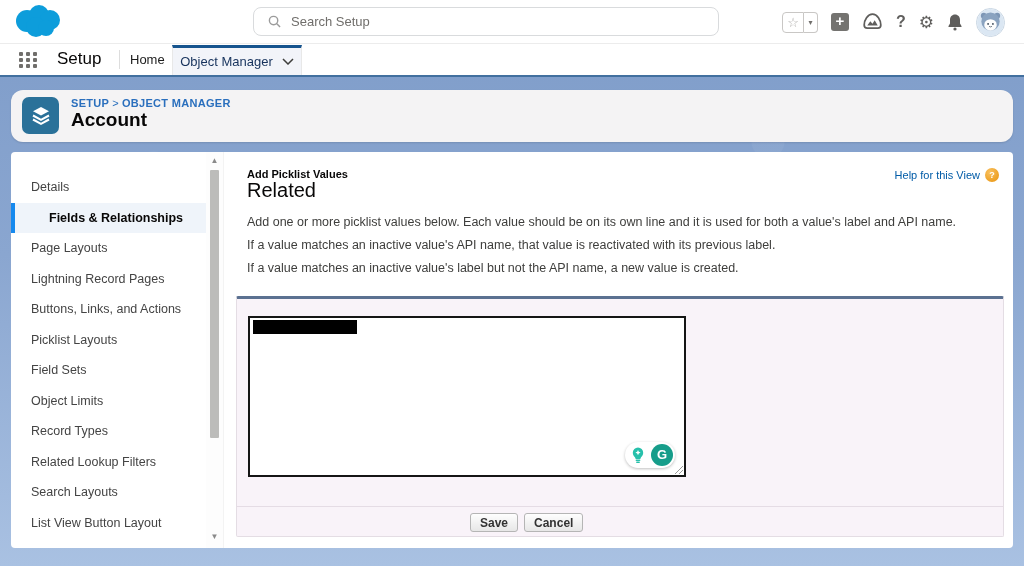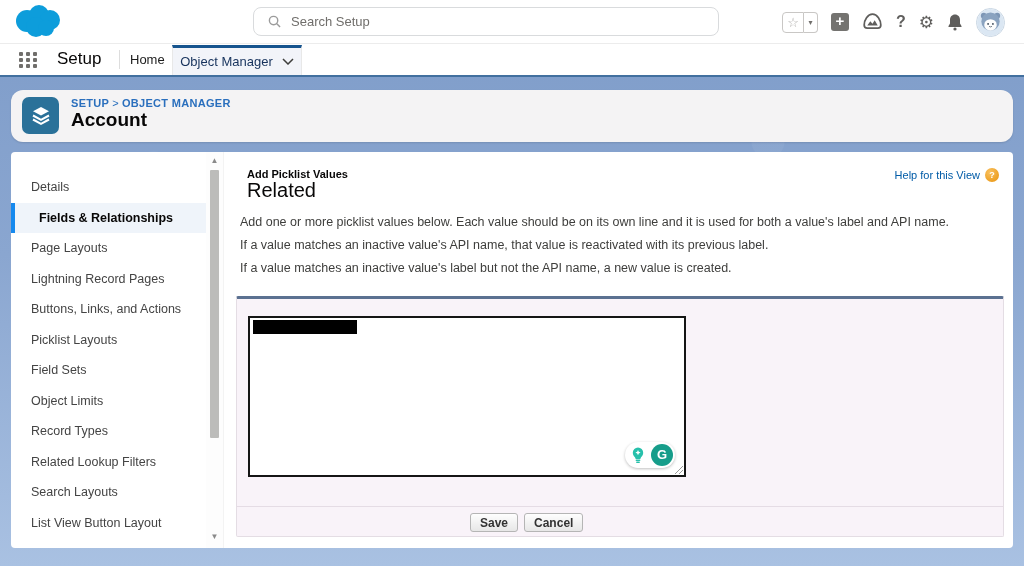--- a/index.html
+++ b/index.html
@@ -70,40 +70,40 @@
 
   
   .main-card{ position:absolute; top:152px; left:11px; width:1002px; height:396px;
     background:#fff; border-radius:4px; overflow:hidden; display:flex; z-index:3; }
 
   
   .sidebar{ width:195px; padding-top:20px; flex:none; }
   .side-item{ height:30.5px; display:flex; align-items:center; padding-left:20px;
     font-size:12.5px; color:#444; cursor:pointer; white-space:nowrap; }
   .side-item.active{ background:#eff4fa; border-left:4px solid #1589ee;
-    padding-left:24px; font-weight:bold; color:#080707; }
+    padding-left:34px; font-weight:bold; color:#080707; }
 
   
   .side-scroll{ width:17px; flex:none; position:relative; background:#fdfdfd; }
   .side-scroll .arr{ position:absolute; left:0; width:17px; height:14px; text-align:center;
     font-size:8px; color:#8a8a8a; line-height:14px; }
   .arr.up{ top:2px; } .arr.dn{ bottom:4px; }
   .scroll-thumb{ position:absolute; left:4px; top:18px; width:9px; height:268px;
     background:#bcbcba; border-radius:1px; }
 
   
   .content{ flex:1; position:relative; border-left:1px solid #f3f3f3; }
   .section-label{ position:absolute; left:23px; top:16px; font-size:11px; font-weight:bold; color:#080707; }
   .page-heading{ position:absolute; left:23px; top:27px; font-size:20px; color:#080707; }
   .help-link{ position:absolute; right:14px; top:16px; display:flex; align-items:center; gap:5px; }
   .help-link a{ font-size:11px; color:#015ba7; text-decoration:none; }
   .help-badge{ width:14px; height:14px; border-radius:50%;
     background:radial-gradient(circle at 35% 30%, #f9c05e, #e8930c); color:#fff;
     font-size:9px; font-weight:bold; text-align:center; line-height:14px; }
-  .para{ position:absolute; left:16px; font-size:12.5px; color:#3e3e3c; white-space:nowrap; }
+  .para{ position:absolute; left:23px; font-size:12.5px; color:#3e3e3c; white-space:nowrap; }
   .para.p1{ top:63px; } .para.p2{ top:86px; } .para.p3{ top:109px; }
 
   
   .form-panel{ position:absolute; left:12px; top:144px; width:768px; height:241px;
     background:#f9f3f9; border:1px solid #e4dde4; border-top:3px solid #5b7191; border-radius:2px; }
   .ta-wrap{ position:absolute; left:11px; top:17px; width:438px; height:161px;
     background:#fff; border:2px solid #151515; }
   .redacted{ position:absolute; left:3px; top:2px; width:104px; height:14px; background:#000; }
   .grammarly{ position:absolute; right:9px; bottom:7px; width:50px; height:26px;
     background:#fff; border-radius:13px; box-shadow:0 1px 3px rgba(0,0,0,.25);

